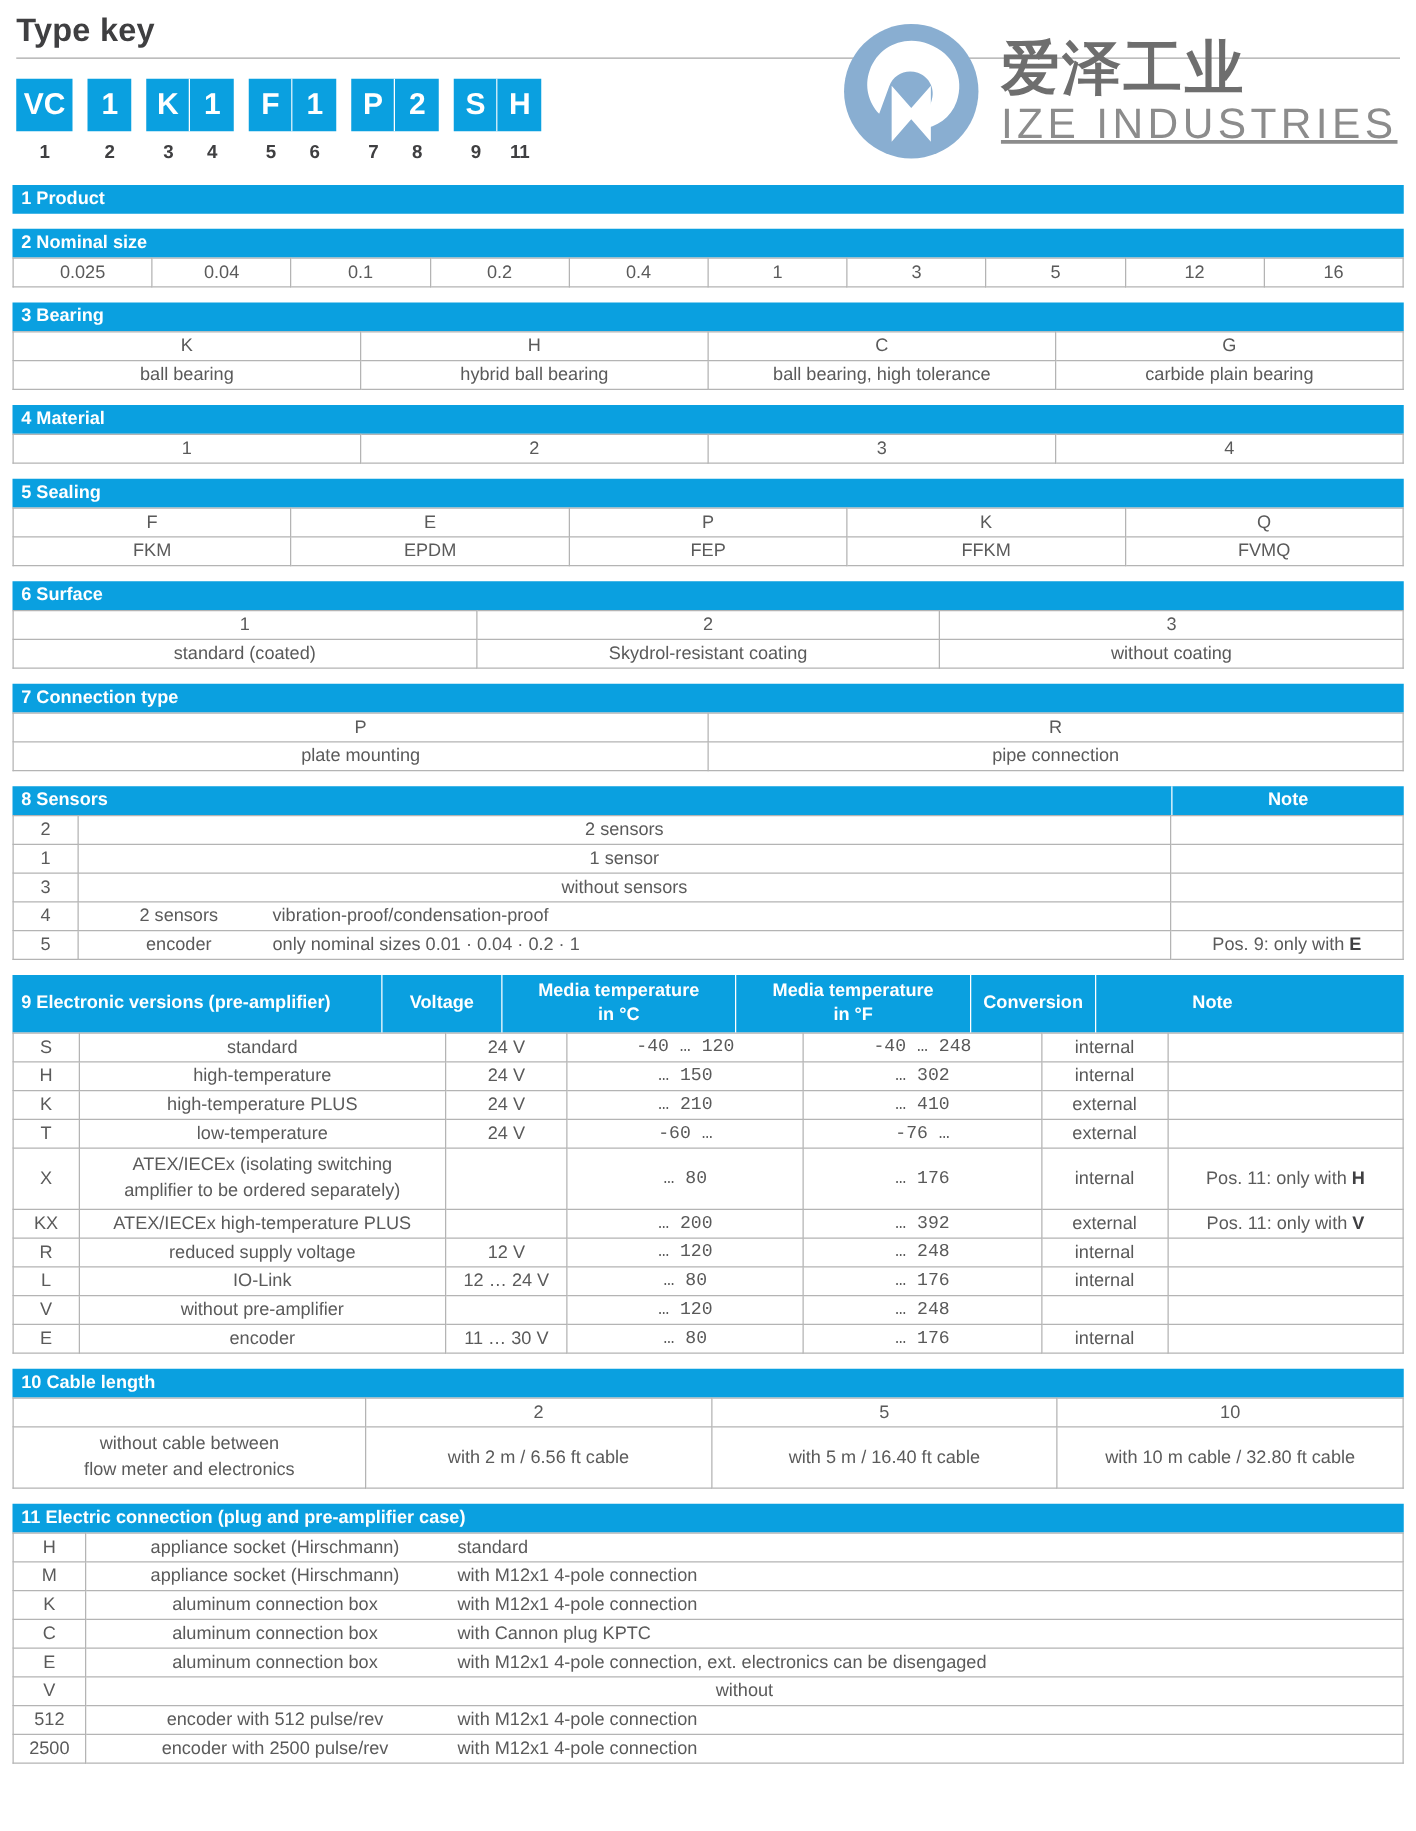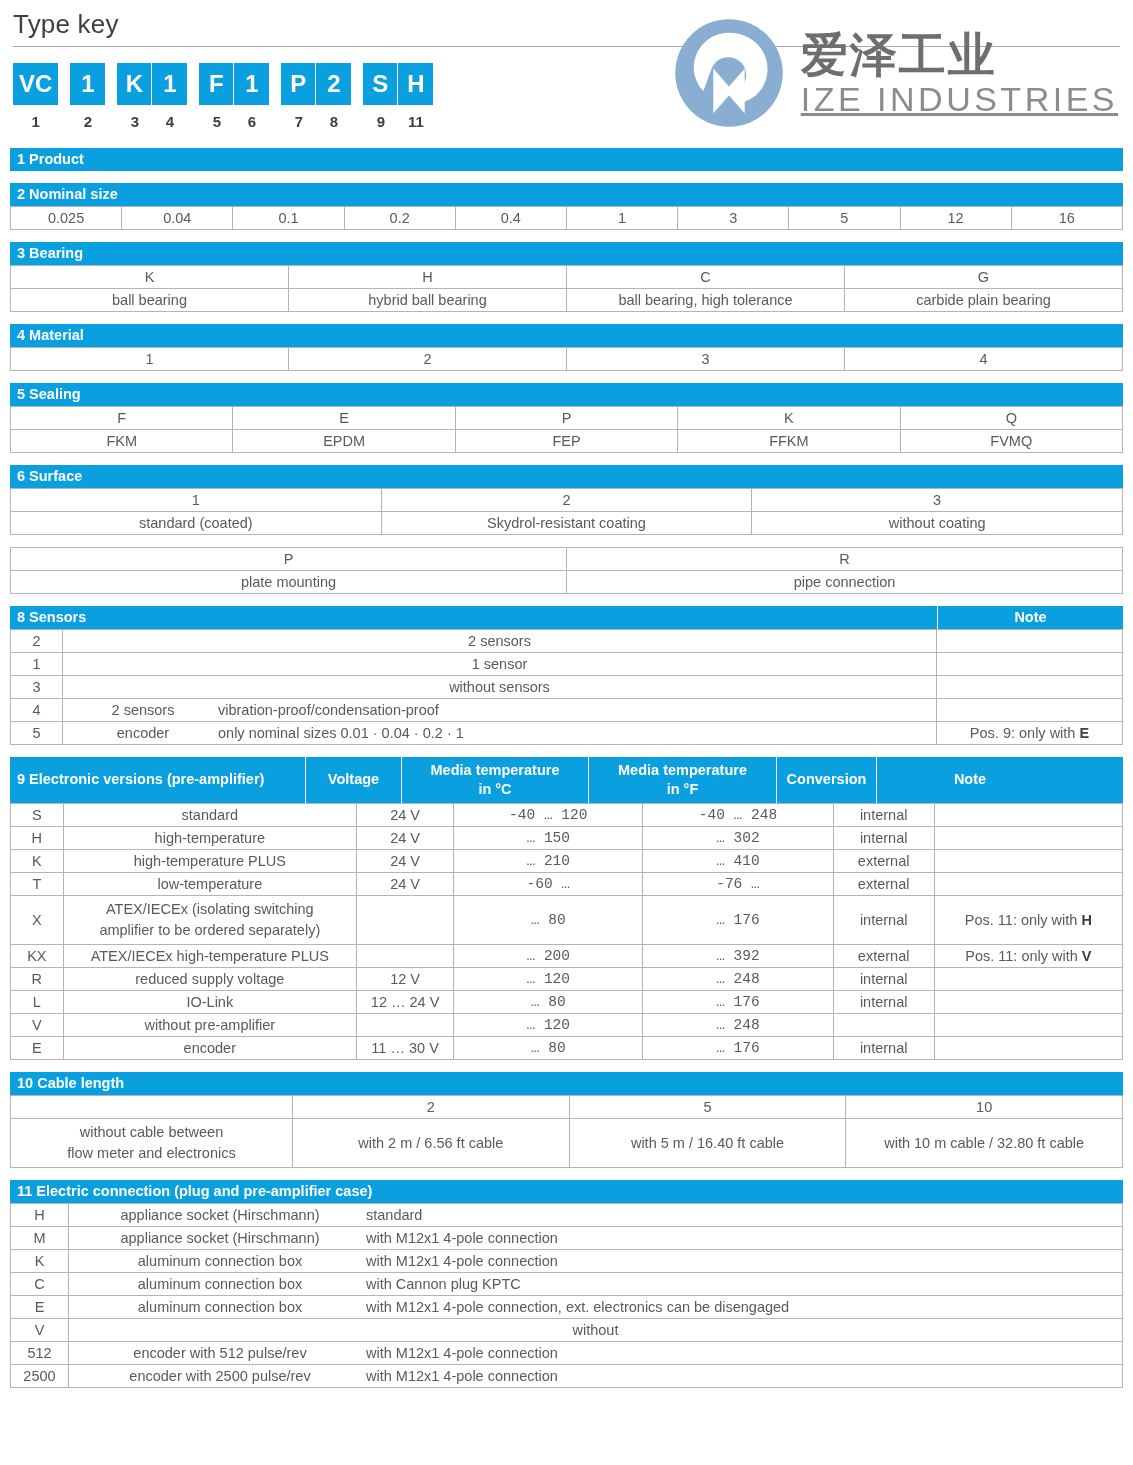--- a/index.html
+++ b/index.html
@@ -16,21 +16,21 @@
   }
   .page { width: 1133px; padding: 0 10px; }
 
   
   .header {
     position: relative;
     height: 148px;
   }
   .title {
     font-size: 26px;
-    font-weight: normal;
+    font-weight: bold;
     color: #3f3f41;
     letter-spacing: .2px;
     padding-top: 9px;
     padding-left: 3px;
   }
   .title-rule {
     position: absolute;
     left: 3px; right: 3px;
     top: 46px;
     border-top: 1px solid #a8a8a8;
@@ -348,20 +348,23 @@
         <tr id="surface-desc">
             <td>standard (coated)</td>
             <td>Skydrol-resistant coating</td>
             <td>without coating</td>
           </tr>
       </tbody>
     </table>
   </div>
 
   <div class="block">
+    <div class="bar">
+      <span class="bar-main">7 Connection type</span>
+    </div>
     <table class="grid">
       <tbody>
         <tr id="conn-codes">
             <td class="code">P</td>
             <td class="code">R</td>
           </tr>
         <tr id="conn-desc">
             <td>plate mounting</td>
             <td>pipe connection</td>
           </tr>

